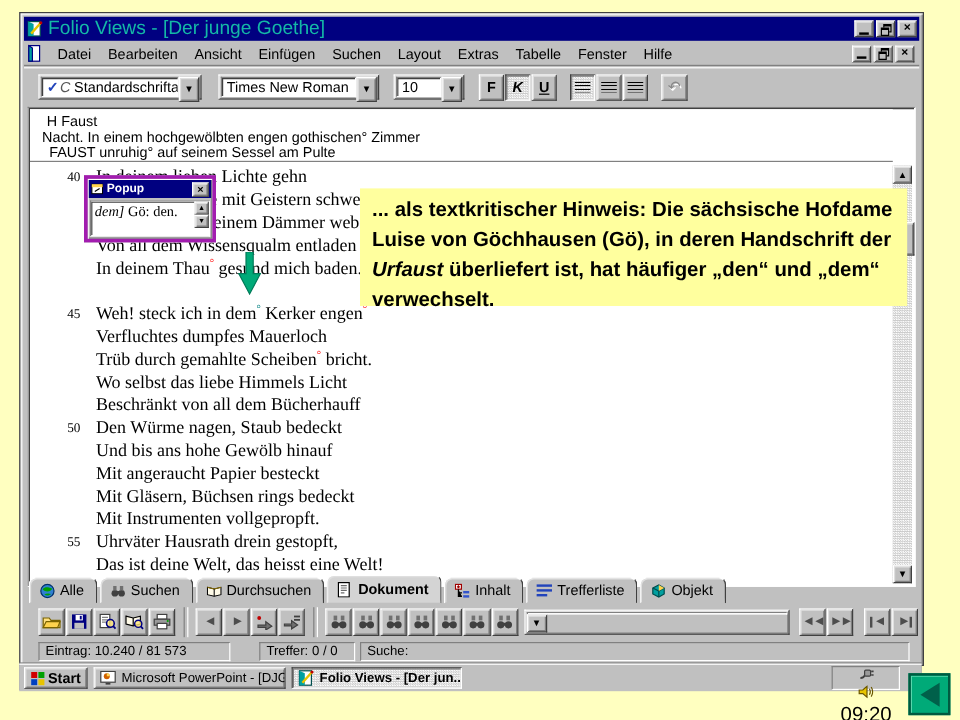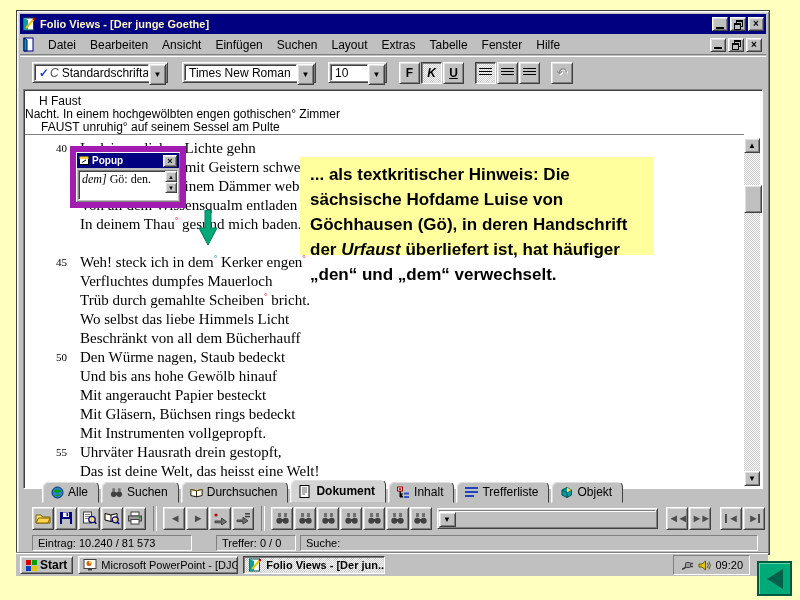--- a/index.html
+++ b/index.html
@@ -15,21 +15,21 @@
   .sunken{background:#fff;border:1px solid;border-color:#808080 #fff #fff #808080;
           box-shadow:inset 1px 1px 0 #404040;}
   .btn{display:flex;align-items:center;justify-content:center;cursor:default;box-sizing:border-box;}
   .dither{background-color:#d6d6d6;background-image:repeating-conic-gradient(#ffffff 0% 25%, #c8c8c8 0% 50%);background-size:2px 2px;}
 
   
   .app-window{position:absolute;left:16px;top:10px;width:752px;height:543px;background:#c0c0c0;
     border:1px solid #404040;box-shadow:inset 1px 1px 0 #fff, inset -1px -1px 0 #808080, inset 2px 2px 0 #dfdfdf;}
   .titlebar{position:absolute;left:3px;top:3px;right:3px;height:20px;background:var(--accent-navy,#000080);
     display:flex;align-items:center;padding:0 2px;box-sizing:border-box;}
-  .titlebar .title{color:#fef9c3;font-weight:bold;font-size:11px;margin-left:4px;white-space:nowrap;}
+  .titlebar .title{color:#14b8a6;font-weight:normal;font-size:16px;margin-left:4px;white-space:nowrap;}
   .win-controls{margin-left:auto;display:flex;gap:2px;}
   .wbtn{width:16px;height:14px;font-size:10px;font-weight:bold;line-height:10px;}
   .glyph-min{width:8px;height:2px;background:#000;margin-top:7px;}
   .glyph-restore{position:relative;width:9px;height:9px;}
   .glyph-restore::before{content:"";position:absolute;left:2px;top:0;width:5px;height:4px;border:1px solid #000;border-top-width:2px;}
   .glyph-restore::after{content:"";position:absolute;left:0;top:3px;width:5px;height:4px;border:1px solid #000;border-top-width:2px;background:#c0c0c0;}
 
   .menubar{position:absolute;left:3px;top:24px;right:3px;height:20px;display:flex;align-items:center;
     font-size:12px;padding:0 2px;box-sizing:border-box;border-bottom:1px solid #808080;}
   .menu-item{padding:2px 7px;white-space:nowrap;}
@@ -43,57 +43,57 @@
   .fmt-btn{width:21px;height:22px;font-size:12px;margin-right:1px;}
   .align-bars{width:13px;height:9px;background:repeating-linear-gradient(to bottom,#000 0 1px,transparent 1px 3px);}
   .undo-btn{width:22px;height:22px;color:#888;text-shadow:1px 1px 0 #fff;font-size:13px;}
 
   
   .docarea{position:absolute;left:6px;top:78px;width:740px;height:400px;background:#fff;
     border:1px solid;border-color:#808080 #fff #fff #808080;box-shadow:inset 1px 1px 0 #404040;box-sizing:border-box;}
   .doc-header{position:absolute;left:1px;top:1px;right:18px;height:44px;border-bottom:1px solid #808080;
     font-size:12px;color:#000;padding-top:3px;box-sizing:border-box;background:#fff;}
   .doc-header .dh1{margin-left:14px;line-height:14px;}
-  .doc-header .dh2{line-height:13px;}
+  .doc-header .dh2{margin-left:10px;line-height:13px;}
   .doc-header .dh3{margin-left:16px;line-height:13px;}
   .poem{position:absolute;left:1px;top:47px;right:18px;bottom:1px;font-family:"Liberation Serif",serif;
     font-size:15px;overflow:hidden;padding-top:2px;}
   .pline{display:flex;height:19px;line-height:19px;align-items:flex-end;}
   .pnum{margin-left:31px;width:24px;font-size:11px;flex:none;}
   .supr{color:var(--marker-red,#f00);font-size:9px;vertical-align:super;line-height:0;}
   .supt{color:var(--marker-teal,#008080);font-size:9px;vertical-align:super;line-height:0;}
 
   
   .popup{position:absolute;left:46px;top:56px;width:104px;height:50px;background:#c0c0c0;z-index:5;
-    border:6px solid #a21caf;box-shadow:inset 1px 1px 0 #fff, inset -1px -1px 0 #808080;}
+    border:3px solid #a21caf;box-shadow:inset 1px 1px 0 #fff, inset -1px -1px 0 #808080;}
   .popup-title{height:15px;background:var(--accent-navy,#000080);display:flex;align-items:center;padding:0 2px;margin:1px;}
   .popup-title .ptxt{color:#fff;font-weight:bold;font-size:10px;margin-left:3px;}
   .popup-close{margin-left:auto;width:14px;height:12px;font-size:9px;font-weight:bold;}
   .popup-body{position:absolute;left:2px;right:2px;top:18px;bottom:2px;display:flex;}
   .popup-text{flex:1;font-family:"Liberation Serif",serif;font-size:12px;padding:1px 3px;white-space:nowrap;overflow:hidden;}
   .mini-scroll{width:12px;display:flex;flex-direction:column;}
   .mini-scroll .btn{width:12px;height:11px;font-size:6px;flex:none;}
 
   
-  .annotation{position:absolute;left:276px;top:67px;width:354px;height:98px;background:var(--annotation-bg,#ffff9e);
+  .annotation{position:absolute;left:276px;top:67px;width:456px;height:98px;background:var(--annotation-bg,#ffff9e);
     font-size:17px;font-weight:bold;line-height:25px;padding:5px 10px;box-sizing:border-box;z-index:4;}
   .annotation em{font-style:italic;}
 
   
   .green-arrow{position:absolute;left:174px;top:120px;z-index:3;}
 
   
   .vscroll{position:absolute;top:48px;right:2px;bottom:2px;width:16px;}
   .vscroll .track{position:absolute;inset:0;}
   .sbtn{position:absolute;left:0;width:16px;height:15px;font-size:8px;}
   .sbtn.up{top:0;}  .sbtn.down{bottom:0;}
   .sthumb{position:absolute;left:0;top:47px;width:16px;height:26px;}
 
   
-  .tab-row{position:absolute;left:3px;top:470px;right:3px;height:22px;display:flex;align-items:flex-end;padding-left:22px;box-sizing:border-box;}
+  .tab-row{position:absolute;left:3px;top:470px;right:3px;height:22px;display:flex;align-items:flex-end;padding-left:4px;box-sizing:border-box;}
   .tab{height:20px;display:flex;align-items:center;gap:4px;padding:0 10px 0 8px;font-size:12px;
     background:#c0c0c0;border:1px solid;border-color:#fff #404040 #c0c0c0 #fff;
     border-radius:6px 6px 0 0;box-shadow:inset 1px 1px 0 #dfdfdf;margin-right:2px;white-space:nowrap;}
   .tab.active{font-weight:bold;height:22px;background:#d4d4d4;}
   .tab-icon{display:inline-flex;width:13px;height:13px;}
 
   
   .toolbar2{position:absolute;left:3px;top:492px;right:3px;height:30px;display:flex;align-items:center;padding-left:12px;box-sizing:border-box;}
   .tb2-btn{width:23px;height:23px;margin-right:1px;}
   .vsep{width:2px;height:25px;border-left:1px solid #808080;border-right:1px solid #fff;margin:0 6px;}
@@ -111,21 +111,21 @@
   
   .taskbar{position:absolute;left:16px;top:553px;width:752px;height:23px;background:#c0c0c0;
     border-top:1px solid #fff;box-shadow:0 -1px 0 #808080;display:flex;align-items:center;padding:0 4px;box-sizing:border-box;}
   .start-btn{height:18px;padding:0 5px;font-weight:bold;font-size:12px;gap:3px;}
   .start-logo{display:inline-grid;grid-template-columns:5px 5px;grid-template-rows:5px 5px;gap:1px;}
   .start-logo i{display:block;}
   .task-btn{height:18px;margin-left:5px;padding:0 4px;font-size:11px;gap:4px;justify-content:flex-start;overflow:hidden;white-space:nowrap;}
   .task-btn.t1{width:160px;}
   .task-btn.t2{width:142px;font-weight:bold;}
   .tray{margin-left:auto;height:18px;margin-right:14px;background:#c0c0c0;border:1px solid;border-color:#808080 #fff #fff #808080;
-    display:flex;align-items:center;gap:4px;padding:0 6px;font-size:11px;}
+    display:flex;align-items:center;gap:4px;padding:0 6px;font-size:17px;flex-direction:column;}
 
   
   .nav-green{position:absolute;left:757px;top:561px;width:35px;height:35px;z-index:10;
     background:var(--arrow-green,#00aa78);border:2px solid #005a40;box-shadow:inset 1px 1px 0 #59d6ac;
     display:flex;align-items:center;justify-content:center;box-sizing:border-box;}
   .nav-green .tri{width:0;height:0;border-right:16px solid #00604a;border-top:10px solid transparent;border-bottom:10px solid transparent;}
 
   svg{display:block;}
 </style>
 </head>

